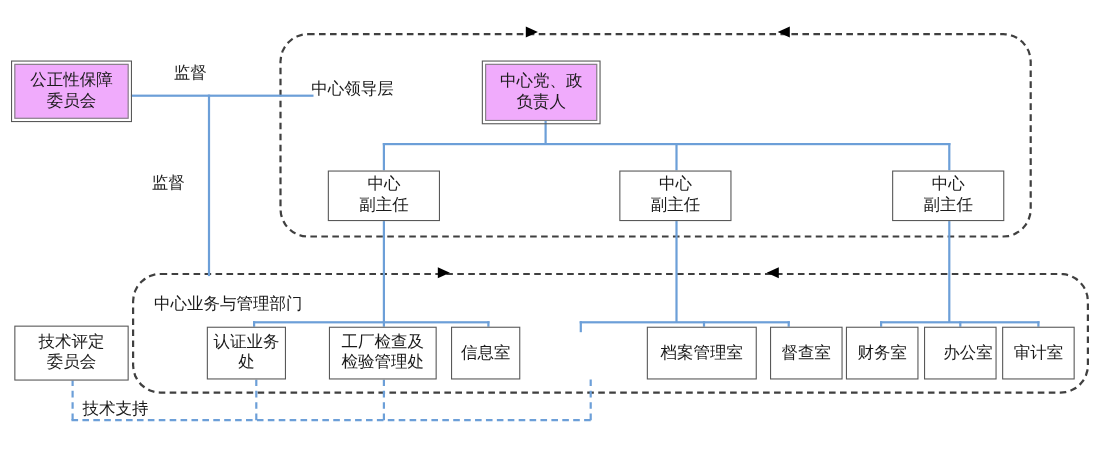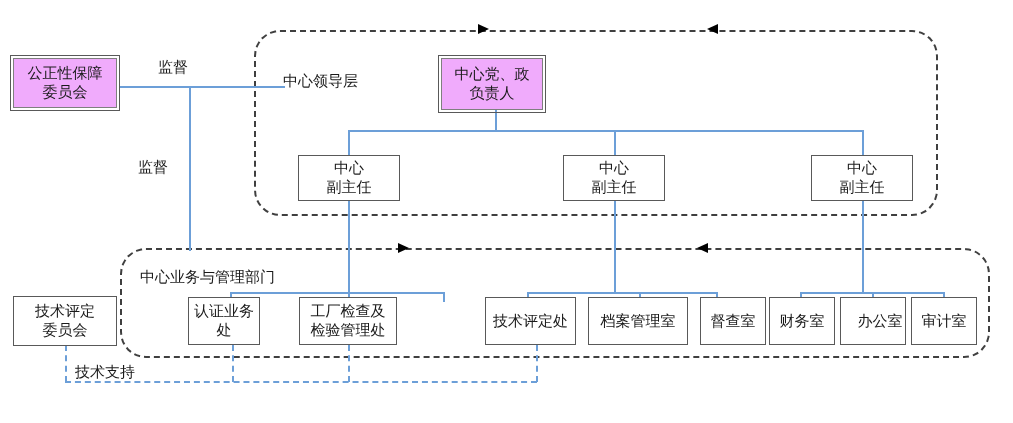--- a/index.html
+++ b/index.html
@@ -110,22 +110,22 @@
 委员会</span>
   </div>
 
   <div class="box" style="left:188px;top:297px;width:72px;height:48px;justify-content:flex-end;">
     <span class="txt">认证业务处</span>
   </div>
   <div class="box" style="left:299px;top:297px;width:98px;height:48px;">
     <span class="txt">工厂检查及
 检验管理处</span>
   </div>
-  <div class="box" style="left:485px;top:297px;width:91px;height:48px;">
-    <span class="txt">技术评定处</span>
+  <div class="box" style="left:410px;top:297px;width:63px;height:48px;">
+    <span class="txt">信息室</span>
   </div>
   <div class="box" style="left:588px;top:297px;width:100px;height:48px;">
     <span class="txt">档案管理室</span>
   </div>
   <div class="box" style="left:769px;top:297px;width:66px;height:48px;">
     <span class="txt">财务室</span>
   </div>
   <div class="box" style="left:700px;top:297px;width:66px;height:48px;">
     <span class="txt">督查室</span>
   </div>

